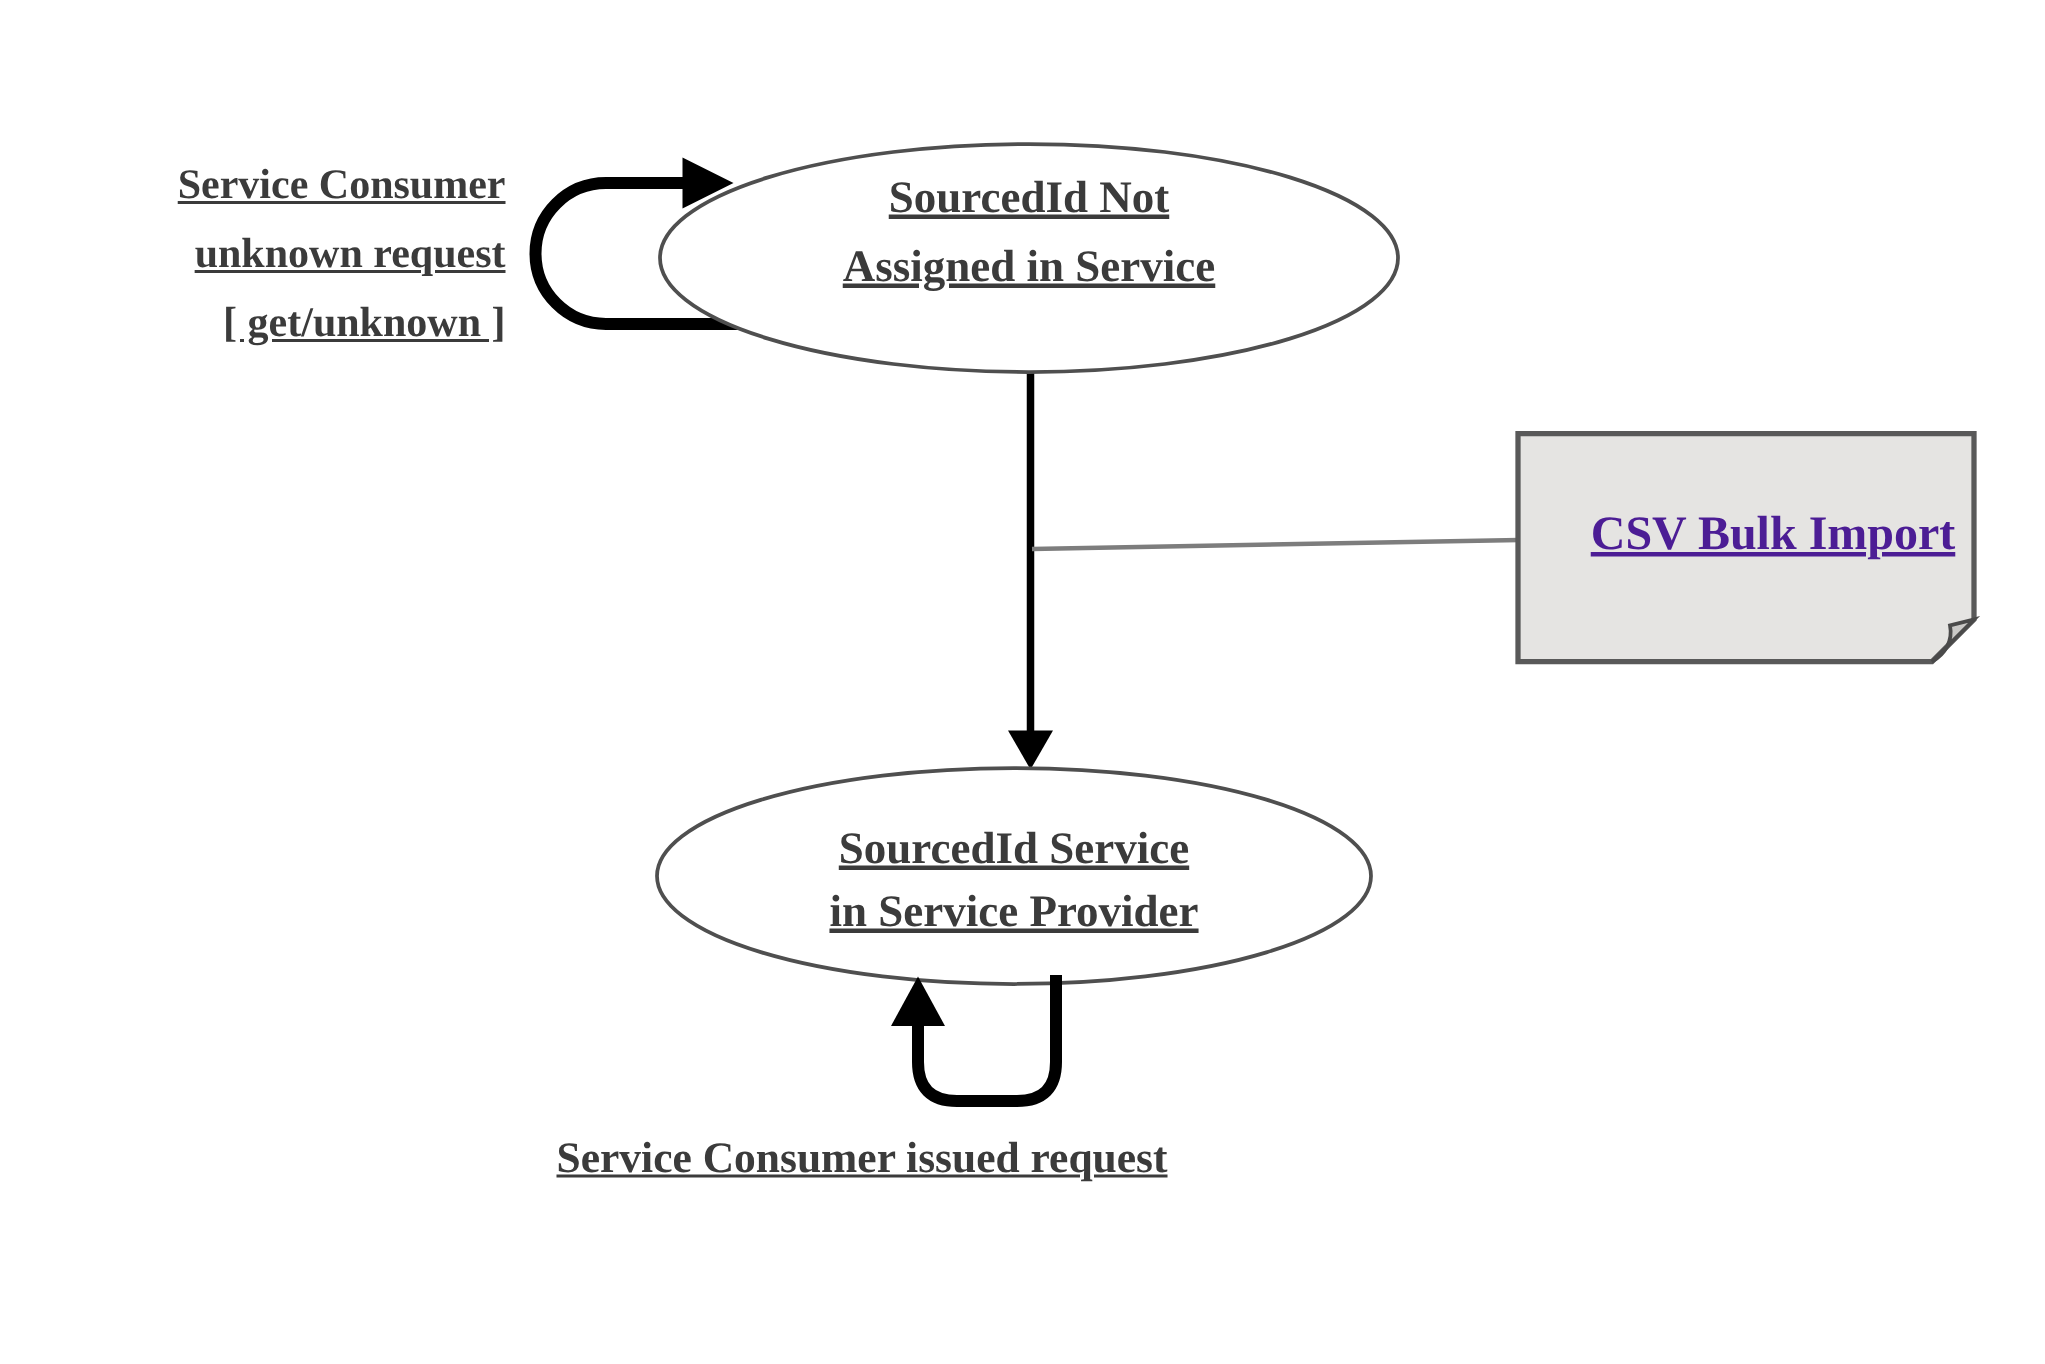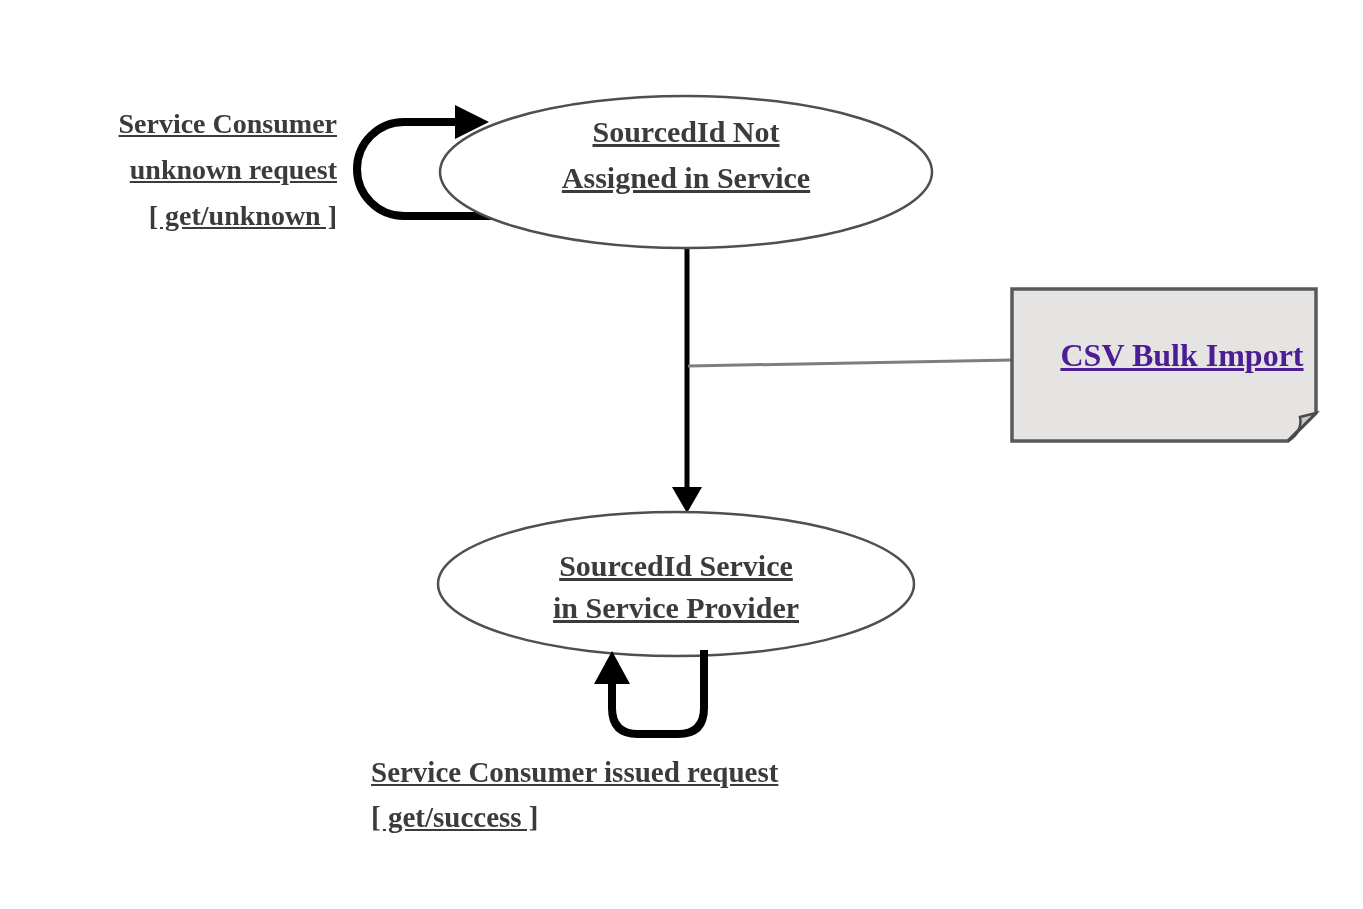--- a/index.html
+++ b/index.html
@@ -87,16 +87,15 @@
 
   <div class="txt note-label">CSV Bulk Import</div>
 
   <div class="txt bottom-state-label">
     <div>SourcedId Service</div>
     <div>in Service Provider</div>
   </div>
 
   <div class="txt bottom-loop-label">
     <div>Service Consumer issued request</div>
-    <div>[ get/success ]</div>
   </div>
 
 </div>
 
 </body></html>

